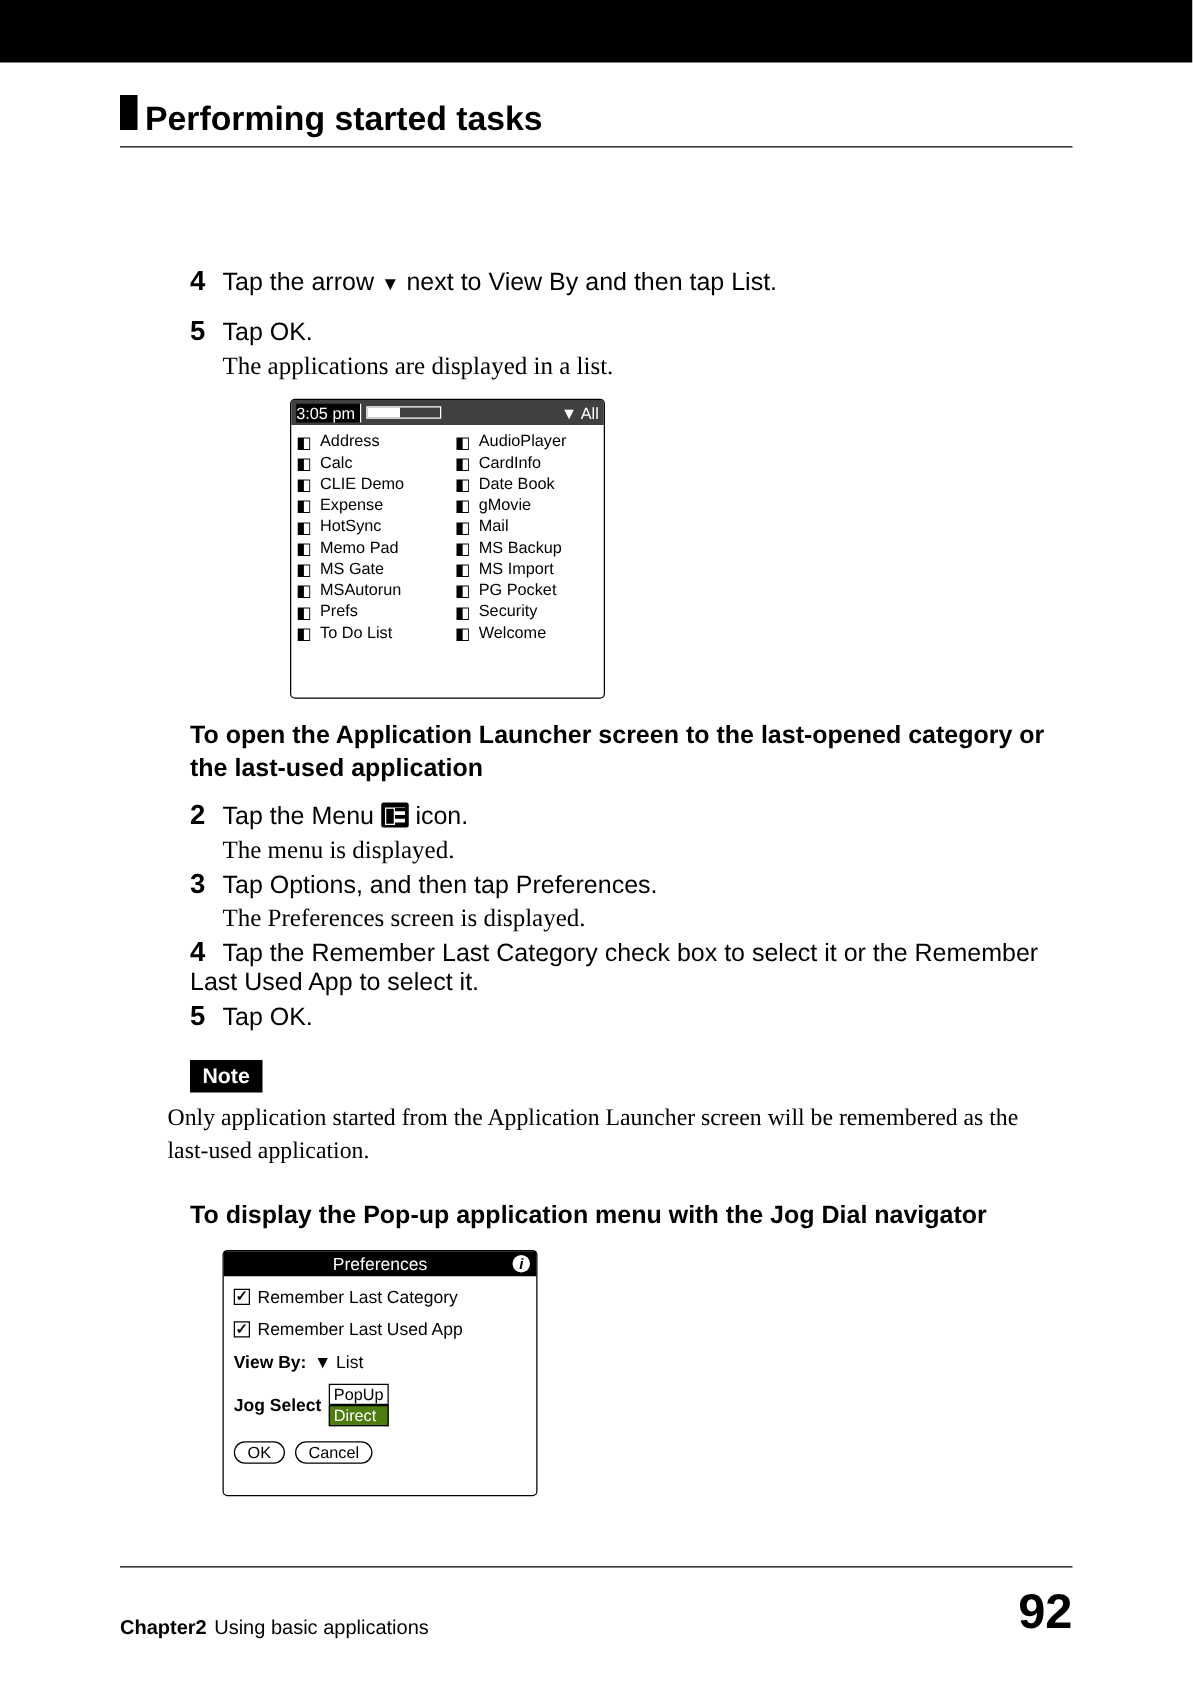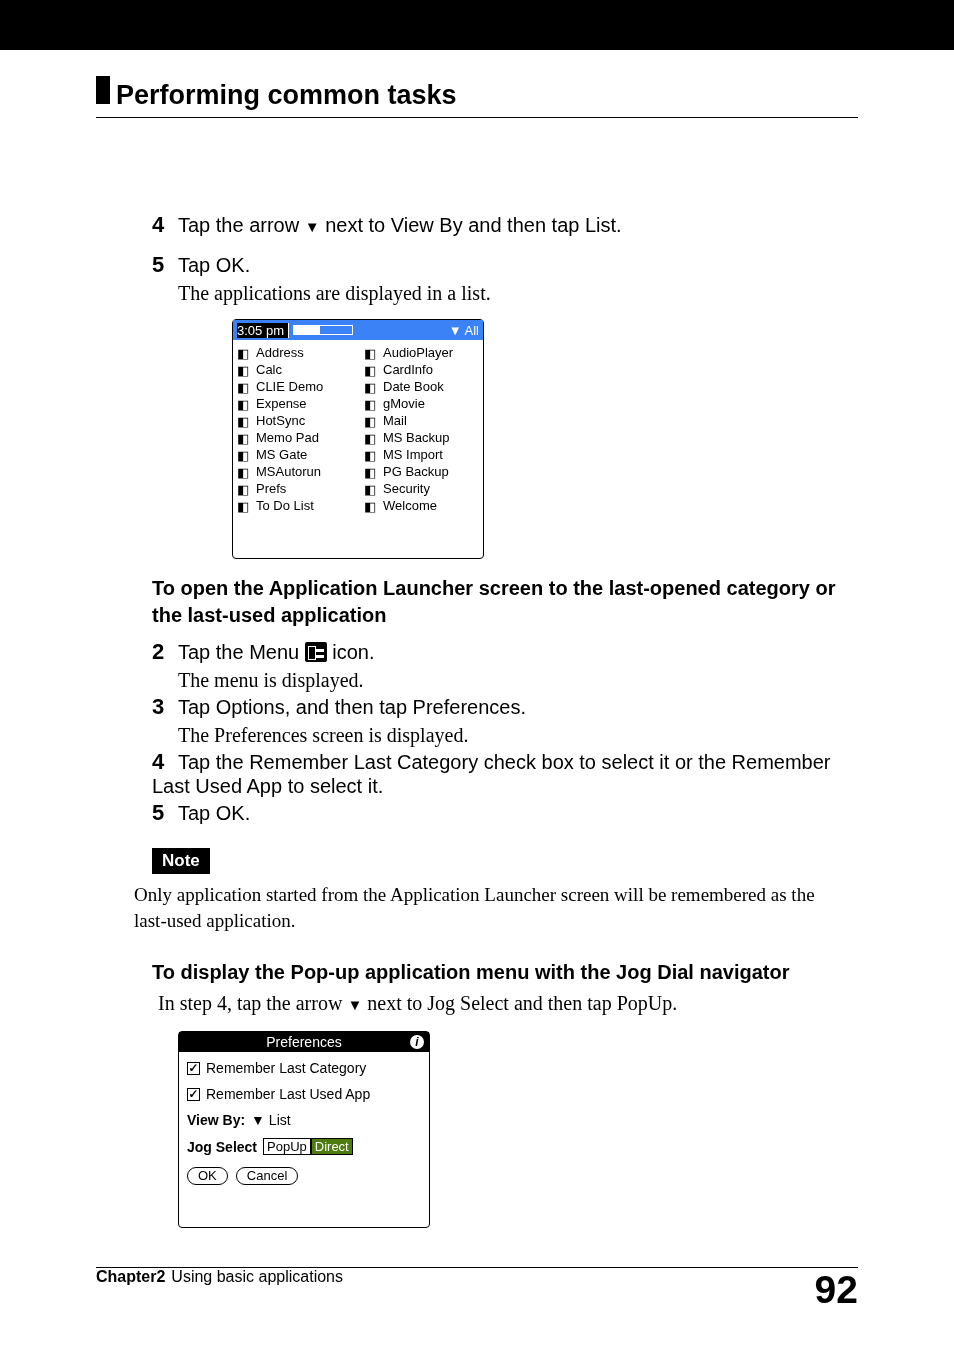--- a/index.html
+++ b/index.html
@@ -25,21 +25,21 @@
     .step-num { font-family: Arial, Helvetica, sans-serif; font-size: 22px; font-weight: bold; display: inline-block; width: 22px;}
     .step-text { font-family: Arial, Helvetica, sans-serif; font-size: 20px; }
     .sub-text { font-family: Georgia, serif; font-size: 20px; margin-left: 26px; margin-top: 4px; }
     .triangle-down { display: inline-block; font-size: 15px; vertical-align: 0px; }
     .screenshot1 {
       width: 252px; height: 240px;
       border: 1.5px solid #000; border-radius: 4px;
       margin-left: 80px; margin-top: 10px;
       font-family: Arial, Helvetica, sans-serif;
     }
-    .ss1-header { background: #3b82f6; color: #fff; height: 20px; display: flex; align-items: center; font-size: 13px; padding: 0 4px; justify-content: space-between;}
+    .ss1-header { background: #404040; color: #fff; height: 20px; display: flex; align-items: center; font-size: 13px; padding: 0 4px; justify-content: space-between;}
     .ss1-time { padding-right: 4px; border-right: 1px solid #fff; background: #000; }
     .ss1-battery { width: 60px; height: 10px; border: 1px solid #fff; position: relative; margin-left: 4px;}
     .ss1-battery-fill { position: absolute; left:0; top:0; bottom:0; width: 45%; background: #fff;}
     .ss1-category { font-size: 13px; }
     .ss1-list { display: flex; padding: 4px 4px; font-size: 13px; gap: 12px; }
     .ss1-col { flex: 1; }
     .ss1-item { height: 17px; display: flex; align-items: center; gap: 3px; }
     .ss1-icon { display:inline-block; width: 16px; height: 14px; position: relative; }
     .sub-heading { font-family: Arial, Helvetica, sans-serif; font-size: 20px; font-weight: bold; margin-top: 16px; margin-left: 56px; line-height: 1.35; }
     .steps2 { margin-left: 56px; margin-top: 10px; }
@@ -64,34 +64,34 @@
     }
     .ss2-header { background: #000; color: #fff; height: 20px; display: flex; align-items: center; justify-content: center; position: relative; font-size: 14px;}
     .ss2-info { position:absolute; right:5px; top:3px; width:14px; height:14px; border-radius:50%; background:#fff; color:#000; text-align:center; font-weight:bold; font-size:12px; line-height:14px; font-style: italic;}
     .ss2-body { padding: 8px 8px; }
     .ss2-row { margin-bottom: 10px; display:flex; align-items:center; gap:6px;}
     .ss2-check { width:13px; height:13px; border:1.5px solid #000; display:inline-flex; align-items:center; justify-content:center; font-size:12px; font-weight:bold; line-height:1;}
     .ss2-bold { font-weight: bold; }
     .ss2-select { border:1px solid #000; padding: 0 3px; font-size: 13px;}
     .ss2-btns { display:flex; gap:8px; margin-top:12px; }
     .ss2-btn { border:1.5px solid #000; border-radius: 10px; padding: 0 10px; font-size: 13px; height:18px; line-height:16px;}
-    .footer { position: absolute; bottom: 40px; left: 96px; right: 96px; border-top: 1px solid #000; padding-top: 0; display:flex; justify-content:space-between; align-items:flex-start; font-family: Arial, Helvetica, sans-serif;}
+    .footer { position: absolute; bottom: 40px; left: 96px; right: 96px; border-top: 1px solid #000; padding-top: 14px; display:flex; justify-content:space-between; align-items:flex-end; font-family: Arial, Helvetica, sans-serif;}
     .chapter-label { font-size: 16px; }
     .chapter-label b { font-weight: bold; margin-right: 6px;}
     .page-num { font-size: 39px; font-weight: bold; }
   </style>
 </head>
 <body>
 
 <div class="top-bar"></div>
 
 <div class="content">
   <div class="heading-row">
     <div class="heading-bar"></div>
-    <div class="section-title">Performing common tasks</div>
+    <div class="section-title">Performing started tasks</div>
   </div>
 
   <div class="steps">
     <div class="step">
       <span class="step-num">4</span>
       <span class="step-text">
         <span>Tap the arrow </span><span class="triangle-down">▼</span><span> next to View By and then tap List.</span>
       </span>
     </div>
     <div class="step">
@@ -177,21 +177,21 @@
             <div class="ss1-item">
               <span class="ss1-icon">◧</span>
               <span>MS Backup</span>
             </div>
             <div class="ss1-item">
               <span class="ss1-icon">◧</span>
               <span>MS Import</span>
             </div>
             <div class="ss1-item">
               <span class="ss1-icon">◧</span>
-              <span>PG Backup</span>
+              <span>PG Pocket</span>
             </div>
             <div class="ss1-item">
               <span class="ss1-icon">◧</span>
               <span>Security</span>
             </div>
             <div class="ss1-item">
               <span class="ss1-icon">◧</span>
               <span>Welcome</span>
             </div>
           </div>
@@ -221,23 +221,20 @@
     <div class="step">
       <span class="step-num">5</span>
       <span class="step-text">Tap OK.</span>
     </div>
   </div>
 
   <div class="note-label">Note</div>
   <div class="note-text">Only application started from the Application Launcher screen will be remembered as the last-used application.</div>
 
   <div class="sub-heading2">To display the Pop-up application menu with the Jog Dial navigator</div>
-  <div class="body-line">
-    <span> In step 4, tap the arrow </span><span class="triangle-down">▼</span><span> next to Jog Select and then tap PopUp.</span>
-  </div>
 
   
   <div class="screenshot2">
     <div class="ss2-header">
       <span>Preferences</span>
       <span class="ss2-info">i</span>
     </div>
     <div class="ss2-body">
       <div class="ss2-row">
         <span class="ss2-check">✓</span>
@@ -246,21 +243,21 @@
       <div class="ss2-row">
         <span class="ss2-check">✓</span>
         <span>Remember Last Used App</span>
       </div>
       <div class="ss2-row">
         <span class="ss2-bold">View By:</span>
         <span>▼ <span>List</span></span>
       </div>
       <div class="ss2-row" style="align-items:center;margin-bottom:0">
         <span class="ss2-bold">Jog Select</span>
-        <span style="display:flex;flex-direction:row;">
+        <span style="display:flex;flex-direction:column;">
           <span class="ss2-select">PopUp</span>
           <span class="ss2-select" style="background:#4d7c0f;color:#fff">Direct</span>
         </span>
       </div>
       <div class="ss2-btns">
         <span class="ss2-btn">OK</span>
         <span class="ss2-btn">Cancel</span>
       </div>
     </div>
   </div>

